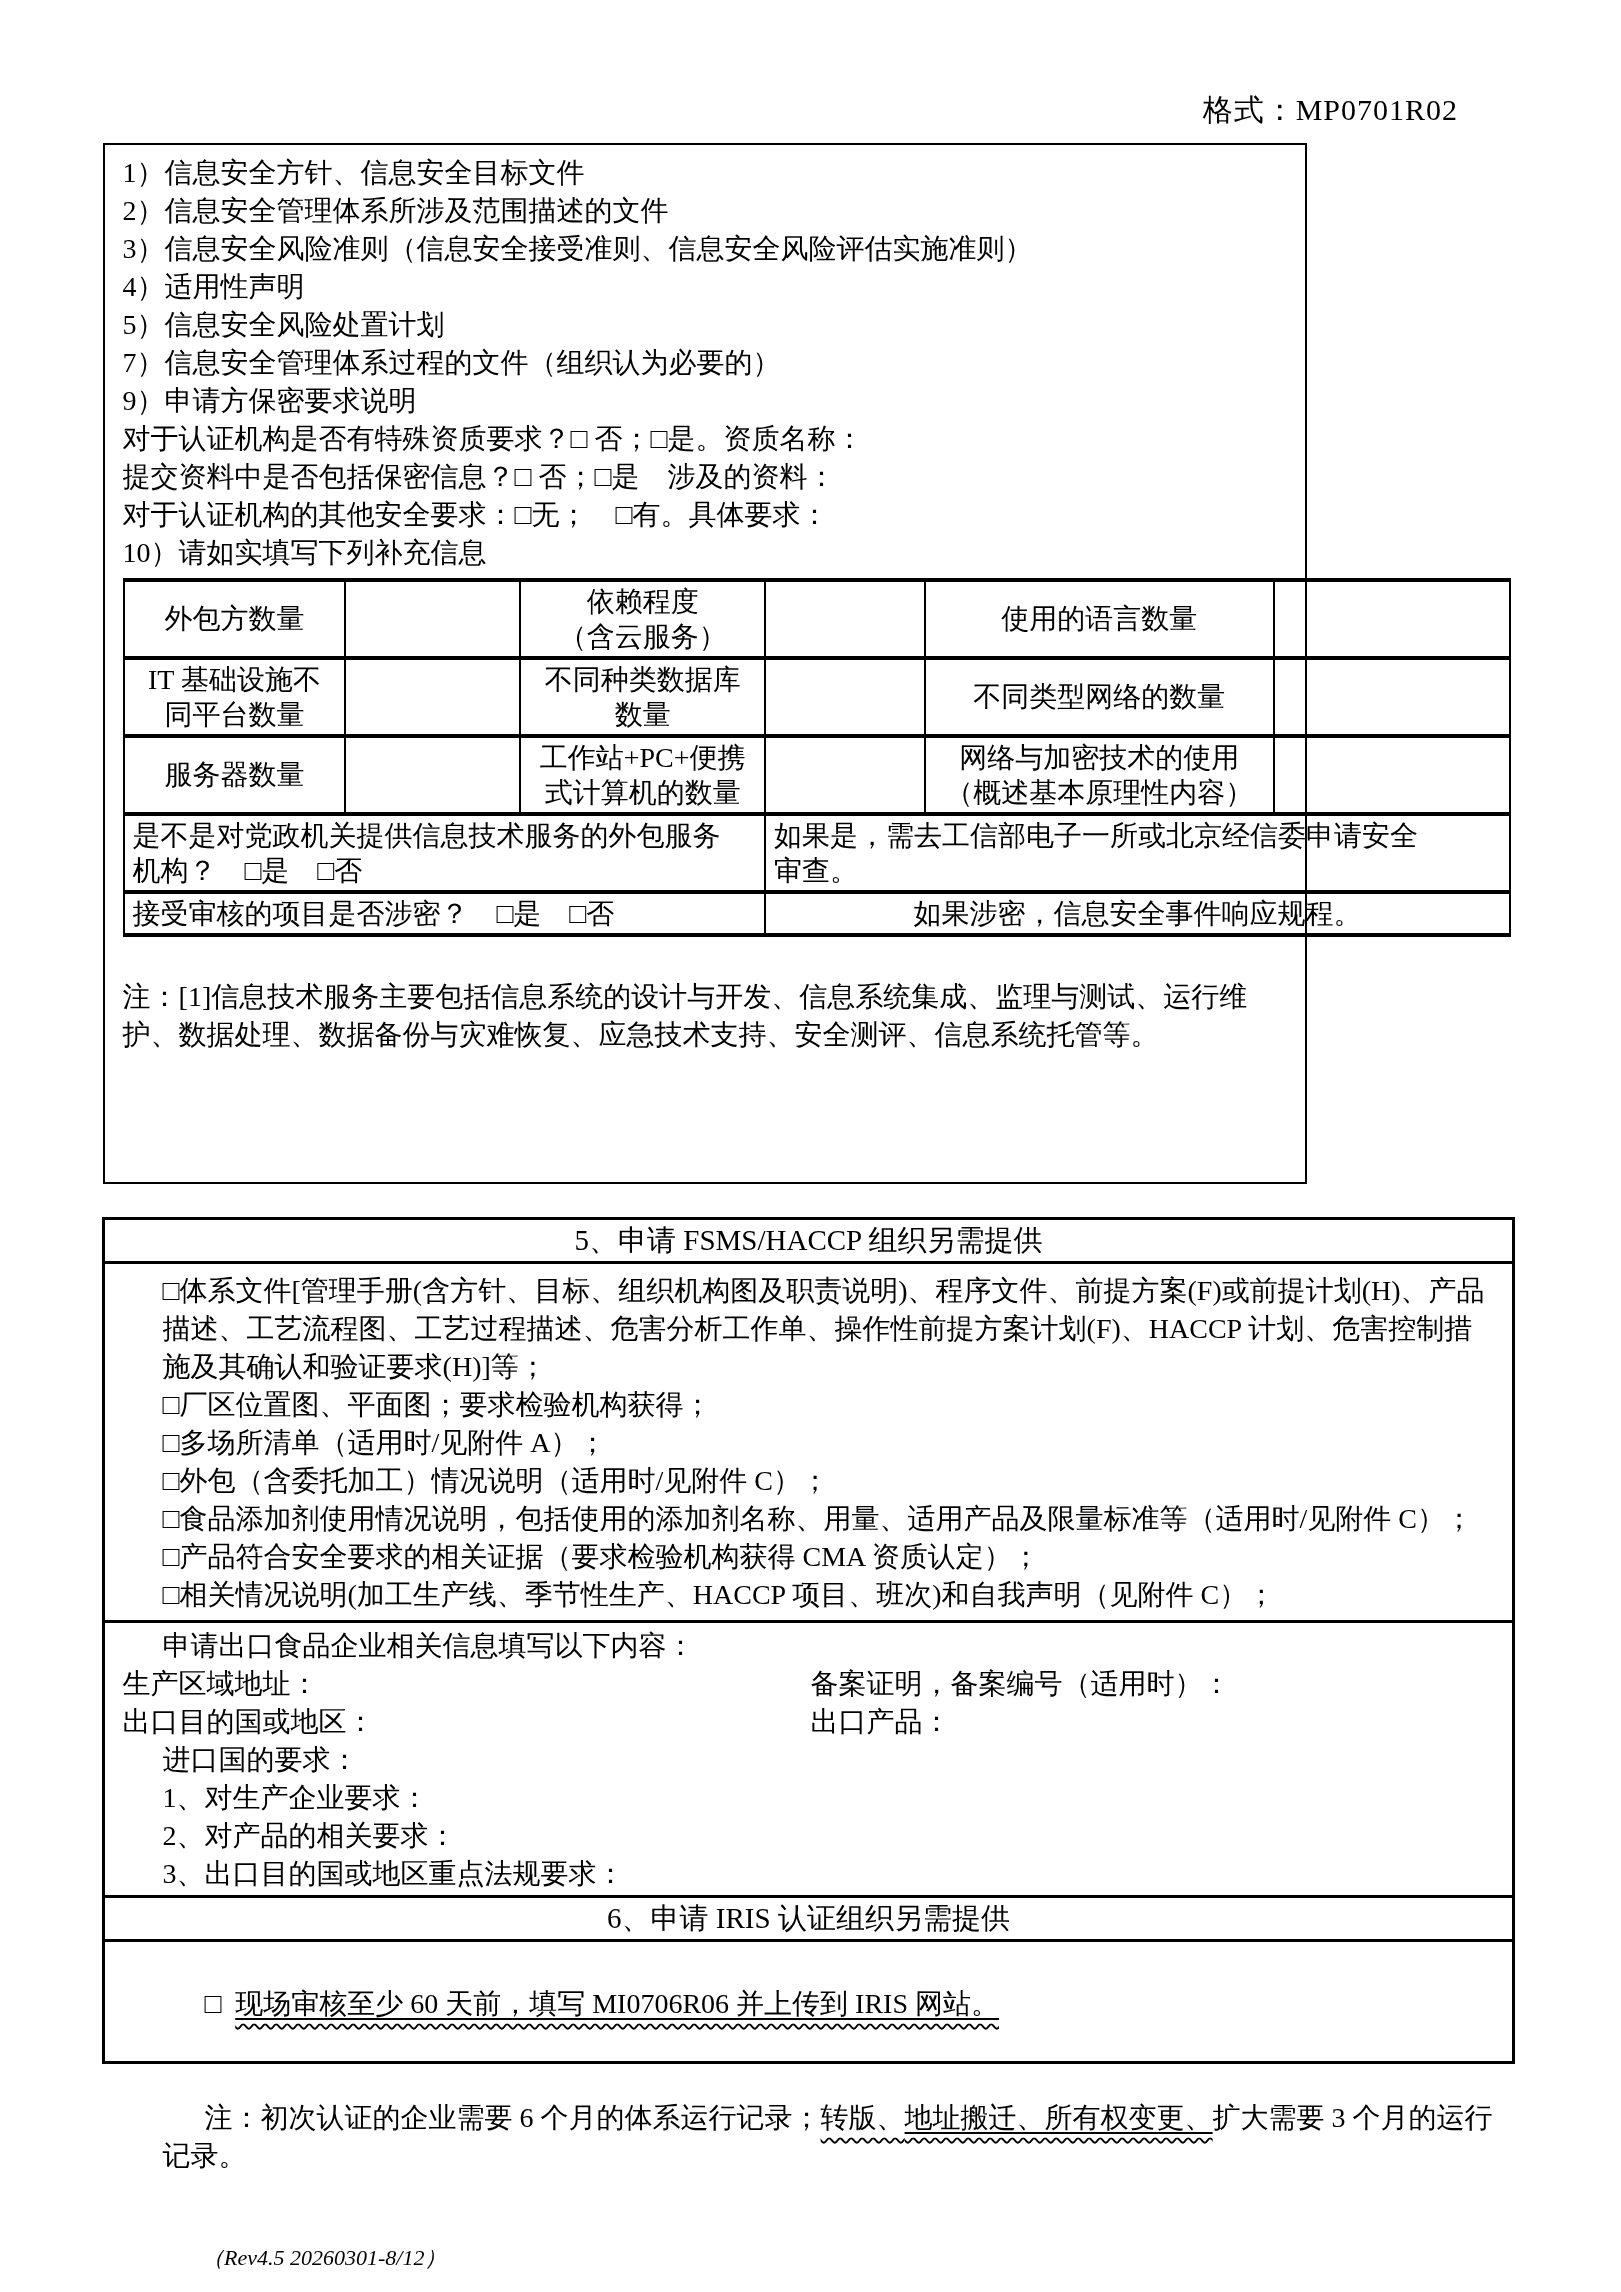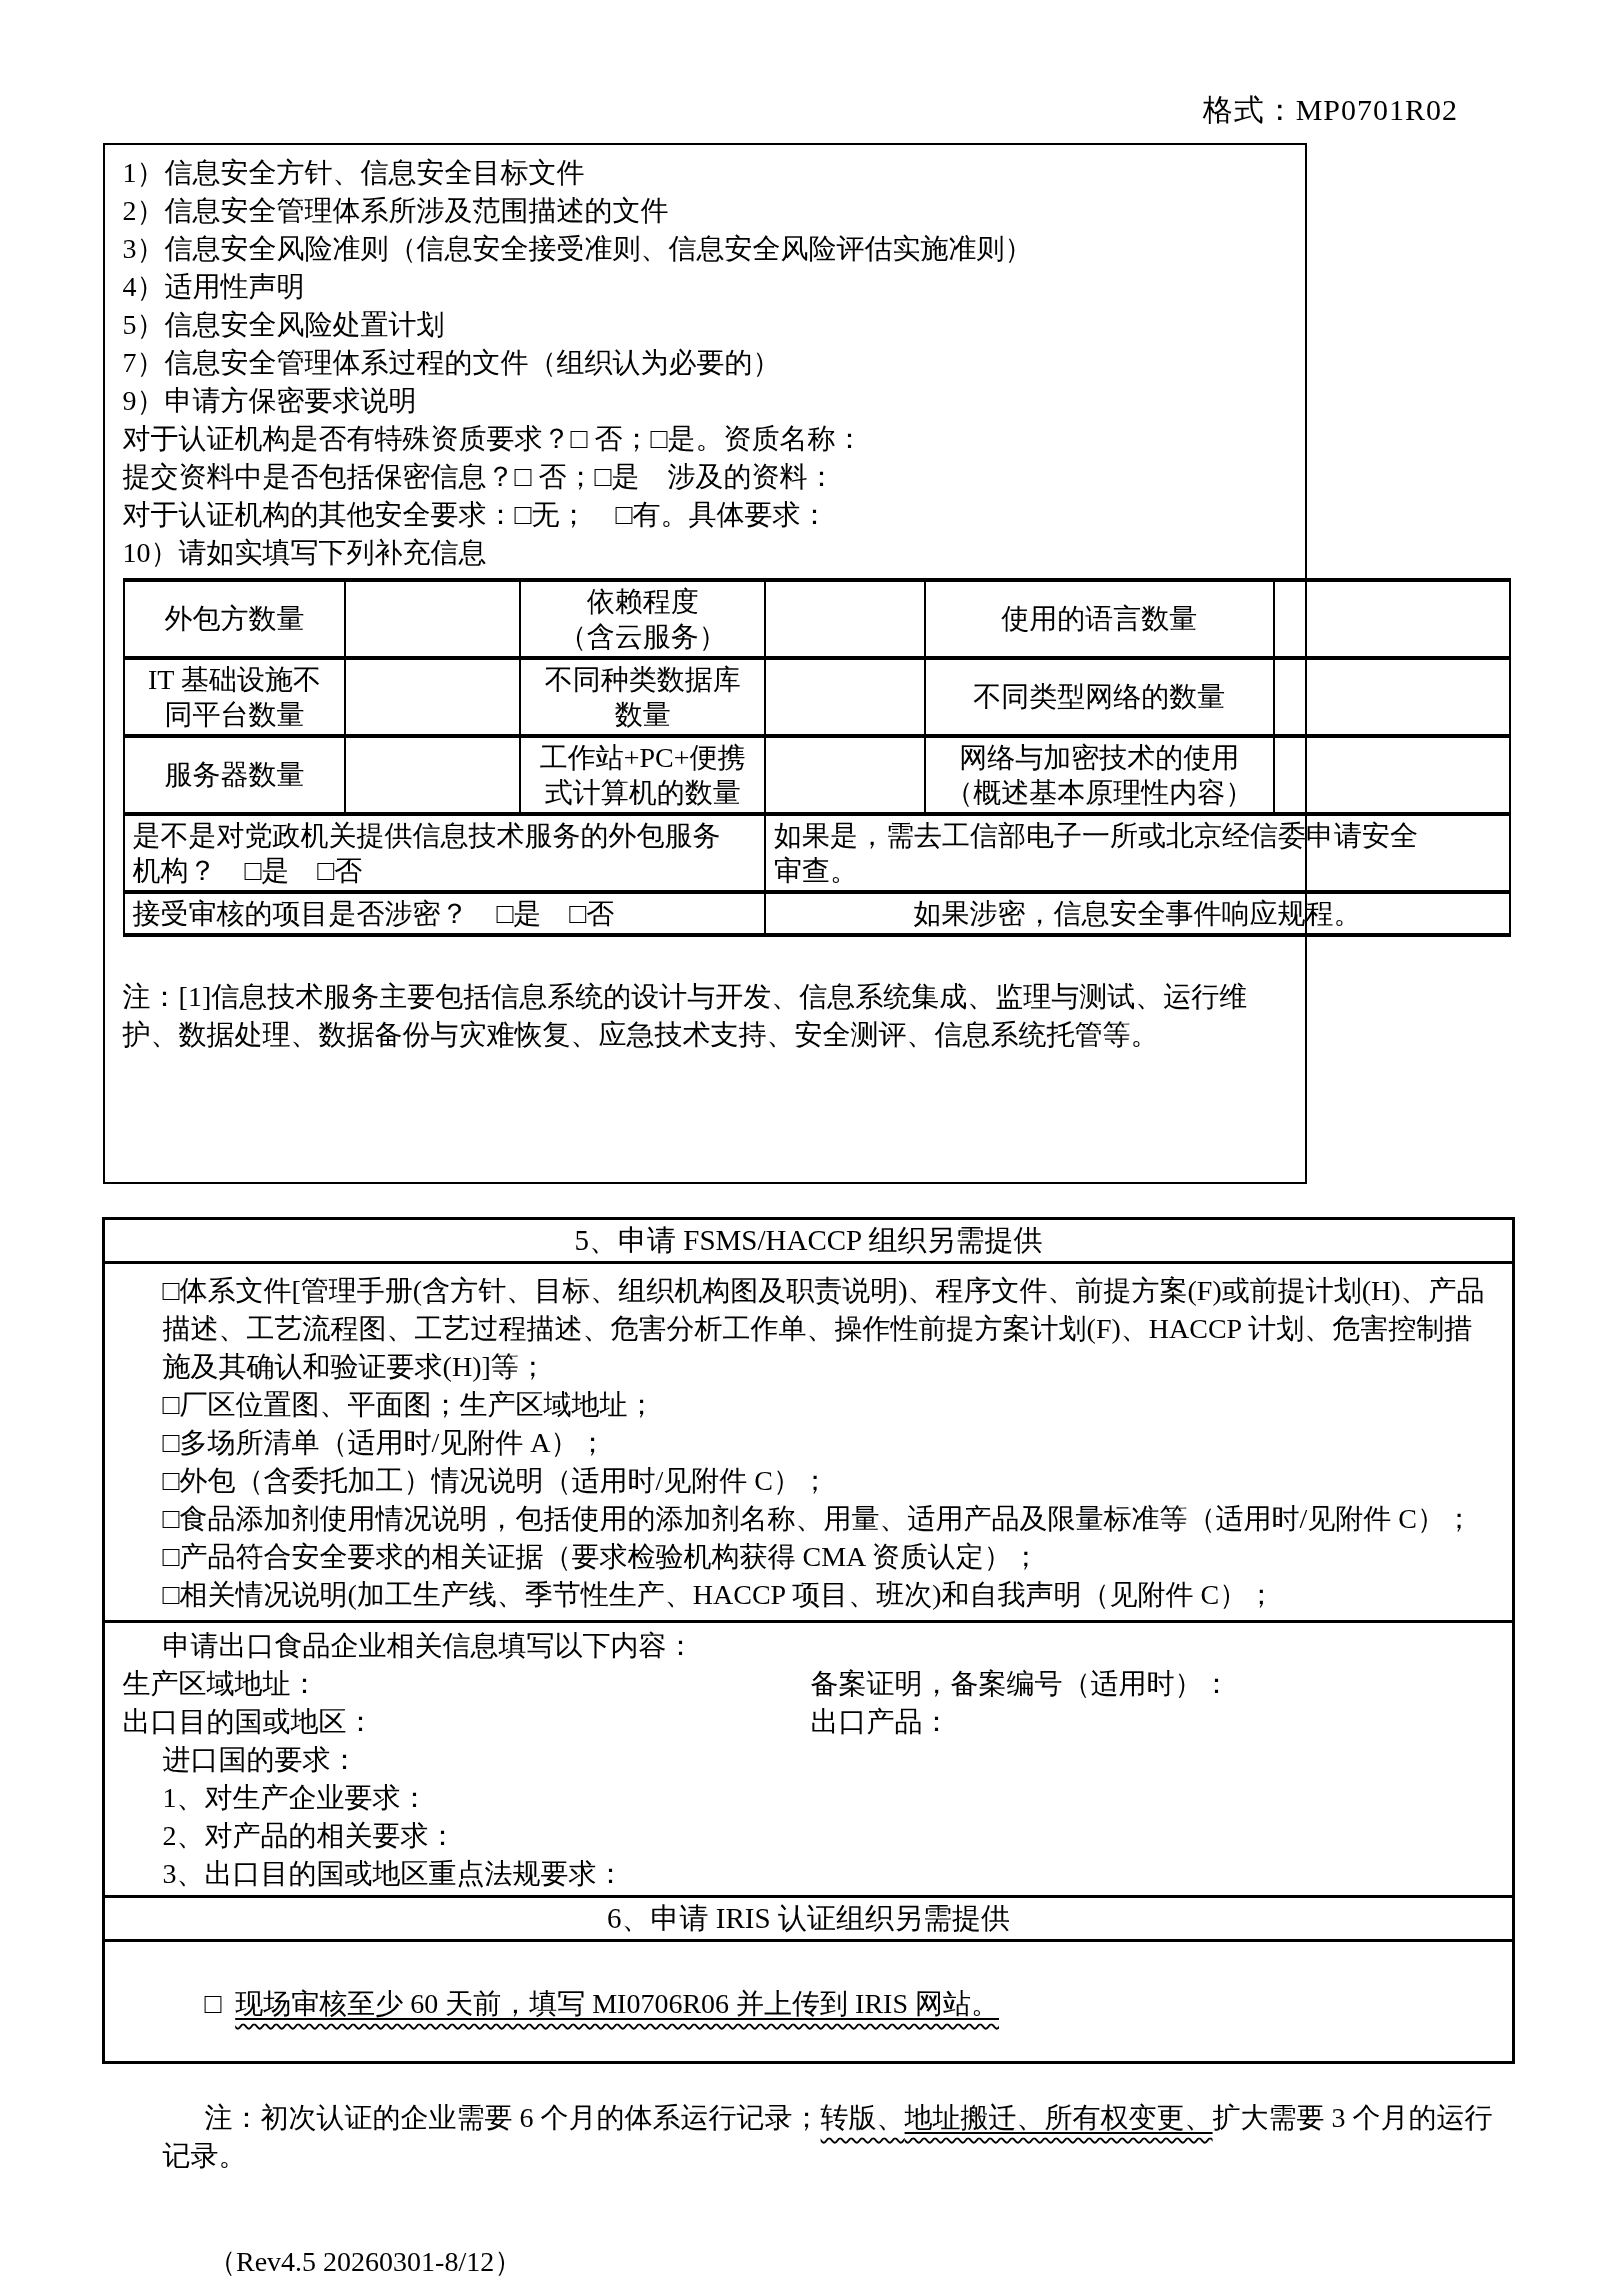--- a/index.html
+++ b/index.html
@@ -53,21 +53,21 @@
   .pair-row { display:flex; line-height:38px; }
   .pair-row .pl { width:688px; flex:0 0 688px; white-space:pre-wrap; }
   .pair-row .pr { white-space:pre-wrap; }
   .iris-block { padding:5.9px 13.7px 0 17.6px; }
   .cb {
     display:inline-block; margin-right:13.7px;
   }
   .u-solid { text-decoration:underline; text-decoration-thickness:2px; text-underline-offset:4.9px; }
   .u-wavy  { text-decoration:underline wavy; text-decoration-thickness:1.5px; text-underline-offset:9.8px; }
   .footer {
-    position:absolute; top:2243px; left:208px; font-size:28px;
+    position:absolute; top:2243px; left:202px; font-size:22px;font-style:italic;
   }
 </style>
 </head>
 <body>
 
 <div class="fmt-label">格式：MP0701R02</div>
 
 <div class="box1">
   <div class="line">1）信息安全方针、信息安全目标文件</div>
   <div class="line">2）信息安全管理体系所涉及范围描述的文件</div>
@@ -135,21 +135,21 @@
 
   <div class="note">注：[1]信息技术服务主要包括信息系统的设计与开发、信息系统集成、监理与测试、运行维护、数据处理、数据备份与灾难恢复、应急技术支持、安全测评、信息系统托管等。</div>
 </div>
 
 <div class="box2">
 
   <div class="sec-title">5、申请 FSMS/HACCP 组织另需提供</div>
 
   <div class="fsms-block">
     <div class="line">□体系文件[管理手册(含方针、目标、组织机构图及职责说明)、程序文件、前提方案(F)或前提计划(H)、产品描述、工艺流程图、工艺过程描述、危害分析工作单、操作性前提方案计划(F)、HACCP 计划、危害控制措施及其确认和验证要求(H)]等；</div>
-    <div class="line">□厂区位置图、平面图；生产区域地址；</div>
+    <div class="line">□厂区位置图、平面图；要求检验机构获得；</div>
     <div class="line">□多场所清单（适用时/见附件 A）；</div>
     <div class="line">□外包（含委托加工）情况说明（适用时/见附件 C）；</div>
     <div class="line">□食品添加剂使用情况说明，包括使用的添加剂名称、用量、适用产品及限量标准等（适用时/见附件 C）；</div>
     <div class="line">□产品符合安全要求的相关证据（要求检验机构获得 CMA 资质认定）；</div>
     <div class="line">□相关情况说明(加工生产线、季节性生产、HACCP 项目、班次)和自我声明（见附件 C）；</div>
   </div>
 
   <div class="export-block">
     <div class="line">申请出口食品企业相关信息填写以下内容：</div>
     <div class="pair-row">

